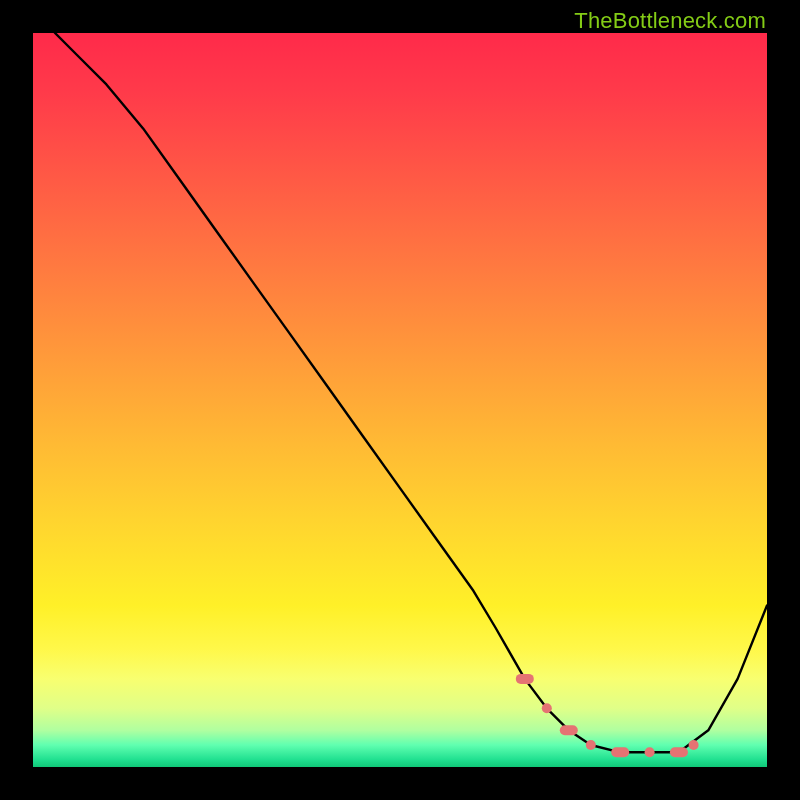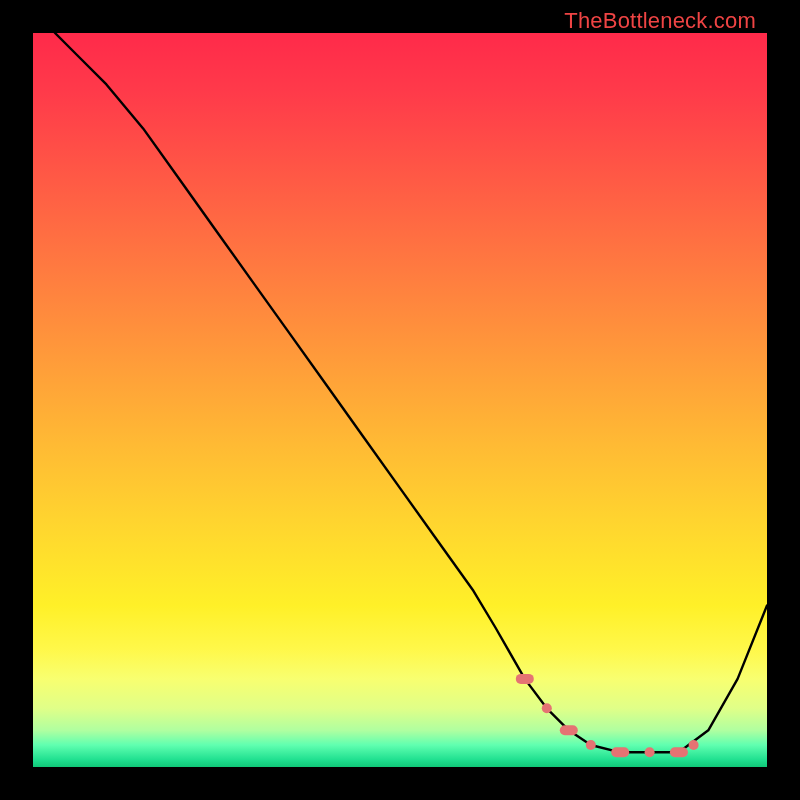--- a/index.html
+++ b/index.html
@@ -29,22 +29,22 @@
       #e0ff88 92%,
       #b0ffa0 95%,
       #60ffb0 97%,
       #20e090 99%,
       #10c878 100%
     );
   }
   .attribution {
     position: absolute;
     top: 8px;
-    right: 44px;
-    color: #ef4444;
+    right: 34px;
+    color: #84cc16;
     font-size: 22px;
     font-weight: 500;
     letter-spacing: 0.2px;
   }
   svg.curve {
     position: absolute;
     inset: 0;
     width: 100%;
     height: 100%;
     pointer-events: none;

